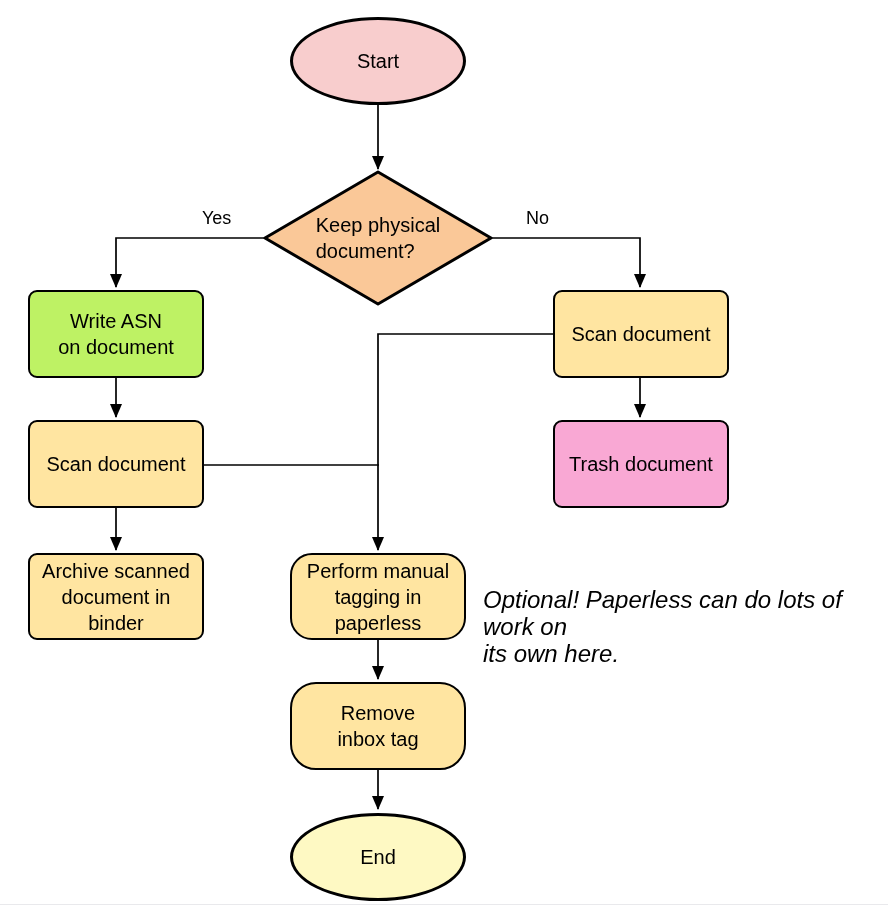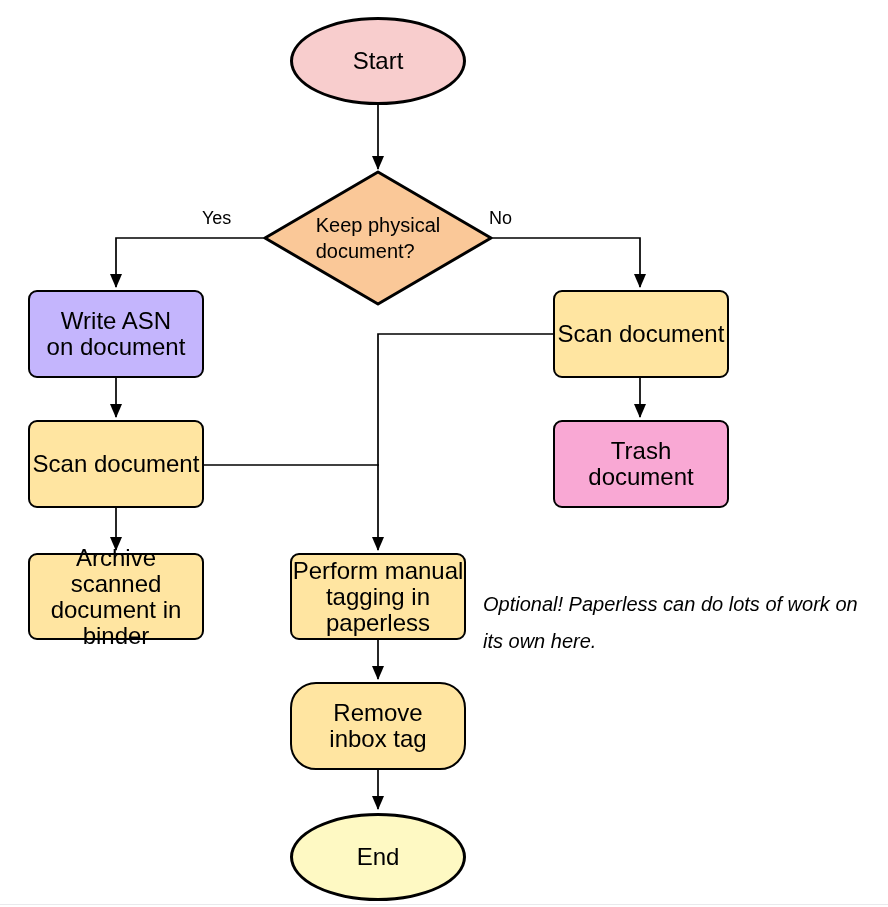--- a/index.html
+++ b/index.html
@@ -18,21 +18,21 @@
     width: 888px; height: 907px;
     pointer-events: none;
   }
   .node {
     position: absolute;
     display: flex;
     align-items: center;
     justify-content: center;
     text-align: center;
     box-sizing: border-box;
-    font-size: 24px;
+    font-size: 20px;
     line-height: 26px;
   }
   .process {
     border: 2.5px solid #000000;
     border-radius: 9px;
   }
   .terminal {
     border: 3px solid #000000;
     border-radius: 50%;
   }
@@ -48,22 +48,22 @@
   .edge-label {
     position: absolute;
     font-size: 18px;
     line-height: 22px;
     text-align: left;
     width: 44px;
   }
   .note {
     position: absolute;
     font-style: italic;
-    font-size: 20px;
-    line-height: 37px;
+    font-size: 24px;
+    line-height: 27px;
     white-space: pre-line;
   }
   .bottom-edge {
     position: absolute;
     left: 0; right: 0;
     top: 904px;
     height: 1px;
     background: #e9e9ec;
   }
 </style>
@@ -96,23 +96,23 @@
   <div class="node terminal" style="left: 290px; top: 17px; width: 176px; height: 88px; background: rgb(248, 205, 205);">
     <span class="node-label">Start</span>
   </div>
 
   <div class="decision-label" style="left:288px; top:196px; width:180px; height:84px;">
     <span class="decision-text">Keep physical
 document?</span>
   </div>
 
   <div class="edge-label" style="left:202px; top:207px;">Yes</div>
-  <div class="edge-label" style="left:489px; top:207px;">No</div>
+  <div class="edge-label" style="left:526px; top:207px;">No</div>
 
-  <div class="node process" style="left: 28px; top: 290px; width: 176px; height: 88px; background: #c4b5fd;">
+  <div class="node process" style="left: 28px; top: 290px; width: 176px; height: 88px; background: #bef264;">
     <span class="node-label">Write ASN
 on document</span>
   </div>
 
   <div class="node process" style="left: 28px; top: 420px; width: 176px; height: 88px; background: rgb(255, 229, 161);">
     <span class="node-label">Scan document</span>
   </div>
 
   <div class="node process" style="left: 28px; top: 553px; width: 176px; height: 87px; background: rgb(255, 229, 161); justify-content: center;">
     <span class="node-label">Archive scanned
@@ -121,21 +121,21 @@
   </div>
 
   <div class="node process" style="left: 553px; top: 290px; width: 176px; height: 88px; background: rgb(255, 229, 161);">
     <span class="node-label">Scan document</span>
   </div>
 
   <div class="node process" style="left: 553px; top: 420px; width: 176px; height: 88px; background: #f9a8d4;">
     <span class="node-label">Trash document</span>
   </div>
 
-  <div class="node process" style="left: 290px; top: 553px; width: 176px; height: 87px; background: rgb(255, 229, 161);">
+  <div class="node process" style="left: 290px; top: 553px; width: 176px; height: 87px; background: rgb(255, 229, 161); border-radius: 22px;">
     <span class="node-label">Perform manual
 tagging in
 paperless</span>
   </div>
 
   <div class="note" style="left:483px; top:586px; width:400px;">Optional! Paperless can do lots of work on
 its own here.</div>
 
   <div class="node process" style="left: 290px; top: 682px; width: 176px; height: 88px; background: rgb(255, 229, 161); border-radius: 26px;">
     <span class="node-label">Remove

